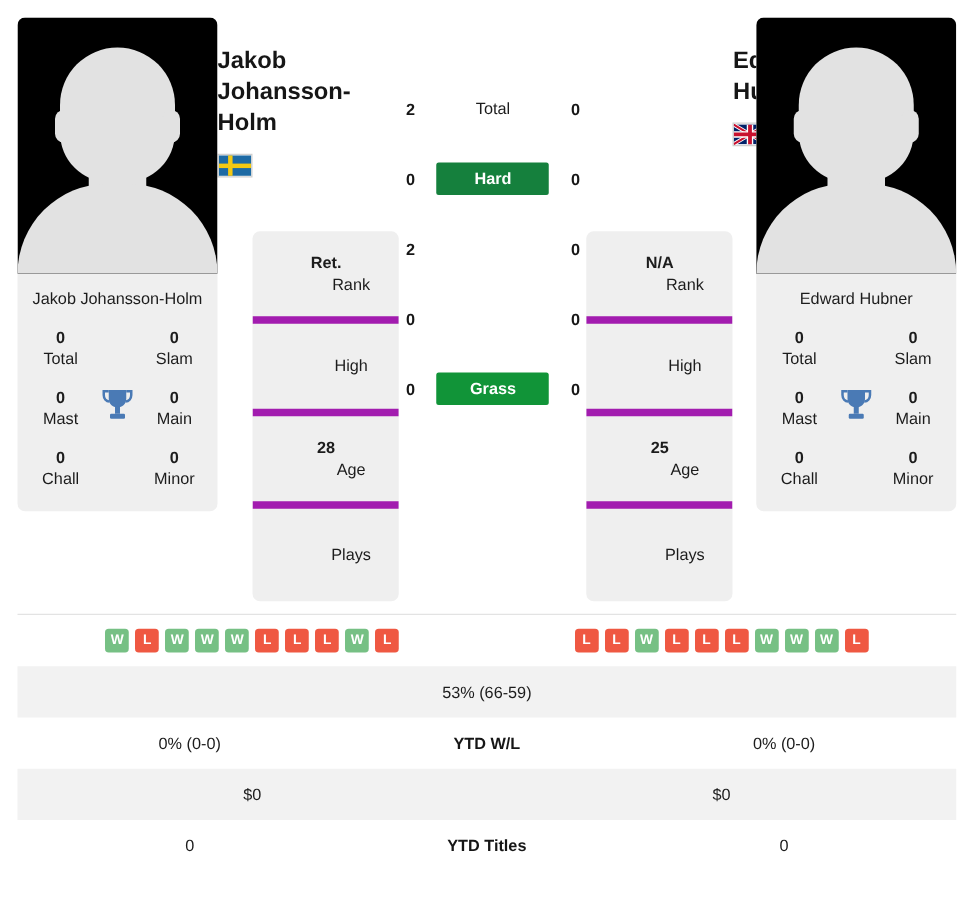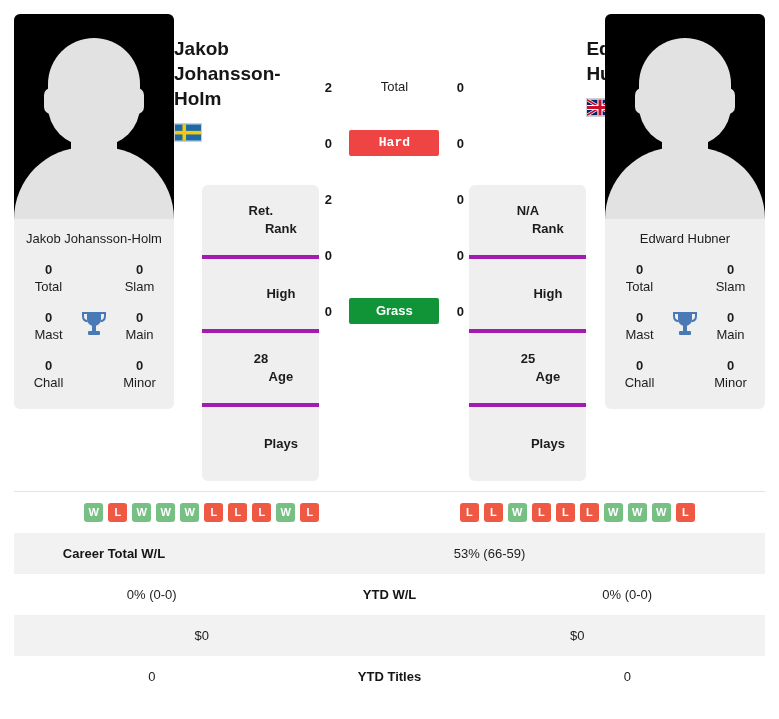--- a/index.html
+++ b/index.html
@@ -136,31 +136,31 @@
     width: 117px;
     flex: 0 0 117px;
     background: #efefef;
     border-radius: 6px;
     margin-top: 171px;
     overflow: hidden;
   }
   .info-row {
     height: 74px;
     box-sizing: border-box;
-    border-bottom: 4px solid #a21caf;
+    border-bottom: 6px solid #a21caf;
     display: flex;
     flex-direction: column;
     align-items: center;
     justify-content: center;
     font-size: 13px;
     line-height: 18px;
   }
   .info-row:last-child { border-bottom: none; }
   .info-row .v { font-weight: bold; }
-  .info-row .k { font-weight: bold; padding-left: 40px; }
+  .info-row .k { font-weight: normal; padding-left: 40px; }
 
   
   .surface-col {
     flex: 0 0 150px;
     width: 150px;
     padding-top: 56px;
   }
   .surface-row {
     display: flex;
     align-items: center;
@@ -318,21 +318,21 @@
   </div>
 
   <div class="surface-col" id="surface-col">
       <div class="surface-row">
         <div class="num">2</div>
         <div class="surface-label plain" style="color: rgb(28, 28, 28);">Total</div>
         <div class="num">0</div>
       </div>
       <div class="surface-row">
         <div class="num">0</div>
-        <div class="surface-label" style="background: #ef4444; color: rgb(255, 255, 255); font-family: Liberation Mono, monospace;">Hard</div>
+        <div class="surface-label" style="background: #15803d; color: rgb(255, 255, 255);">Hard</div>
         <div class="num">0</div>
       </div>
       <div class="surface-row">
         <div class="num">2</div>
         <div class="num">0</div>
       </div>
       <div class="surface-row">
         <div class="num">0</div>
         <div class="num">0</div>
       </div>
@@ -452,21 +452,20 @@
           <span class="badge" style="background: rgb(239, 88, 66);">L</span>
           <span class="badge" style="background: rgb(239, 88, 66);">L</span>
           <span class="badge" style="background: rgb(118, 192, 132);">W</span>
           <span class="badge" style="background: rgb(118, 192, 132);">W</span>
           <span class="badge" style="background: rgb(118, 192, 132);">W</span>
           <span class="badge" style="background: rgb(239, 88, 66);">L</span>
         </div>
       </div>
     </div>
     <div class="cmp-row alt">
-      <div class="mid">Career Total W/L</div>
       <div class="side">53% (66-59)</div>
     </div>
     <div class="cmp-row">
       <div class="side">0% (0-0)</div>
       <div class="mid">YTD W/L</div>
       <div class="side">0% (0-0)</div>
     </div>
     <div class="cmp-row alt">
       <div class="side">$0</div>
       <div class="side">$0</div>

